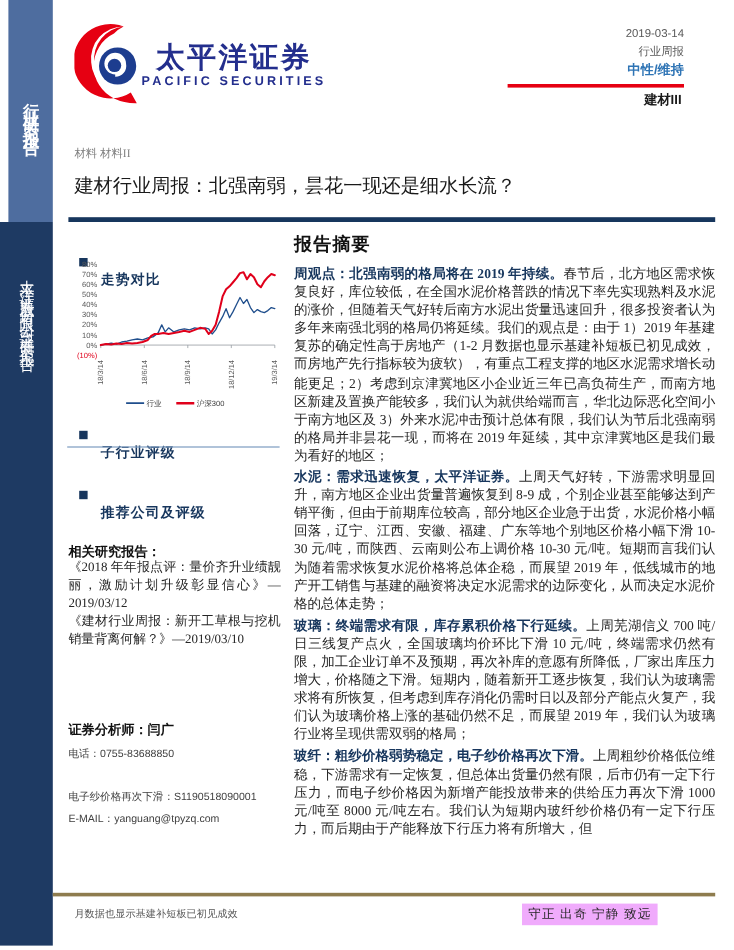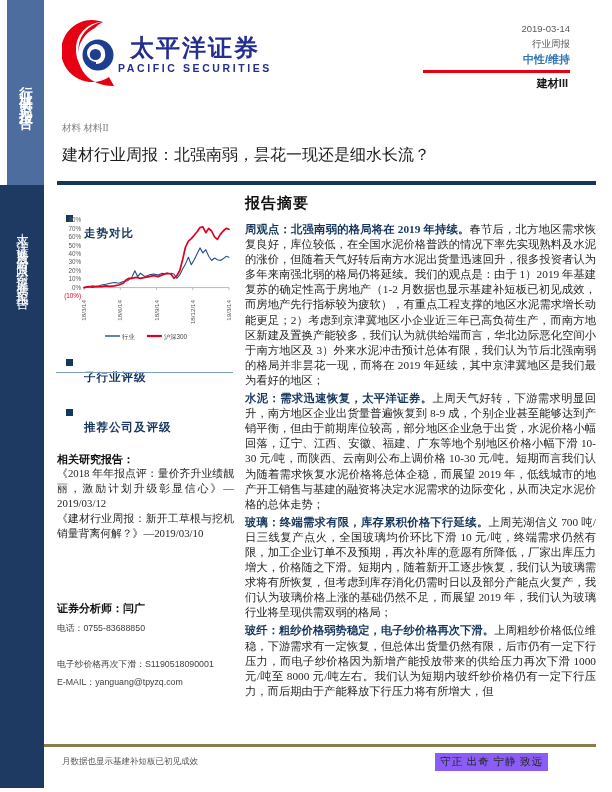--- a/index.html
+++ b/index.html
@@ -51,21 +51,21 @@
   
   .sum-head{position:absolute;left:245px;top:194px;font-size:15px;font-weight:bold;color:#111;
             letter-spacing:1px;}
   .sum-body{position:absolute;left:245px;top:222px;width:351px;}
   .sum-body p{margin:0 0 3px 0;font-size:11.3px;line-height:15.1px;text-align:justify;color:#262626;}
   .lead{font-weight:bold;color:#17365d;}
 
   
   .foot-line{position:absolute;left:44px;top:744px;width:552px;height:2.5px;background:#8e7c4e;}
   .foot-disclaimer{position:absolute;left:62px;top:756px;font-size:8.5px;color:#595959;}
-  .foot-motto{position:absolute;right:64px;top:753px;background:#8b5cf6;color:#262626;
+  .foot-motto{position:absolute;right:64px;top:753px;background:#f0abfc;color:#262626;
               font-size:10.5px;padding:2px 5px;letter-spacing:1px;}
 </style>
 </head>
 <body>
 
 <div class="page">
 
   <div class="sidebar-light">
     <span class="vtext">行业研究报告</span>
   </div>

